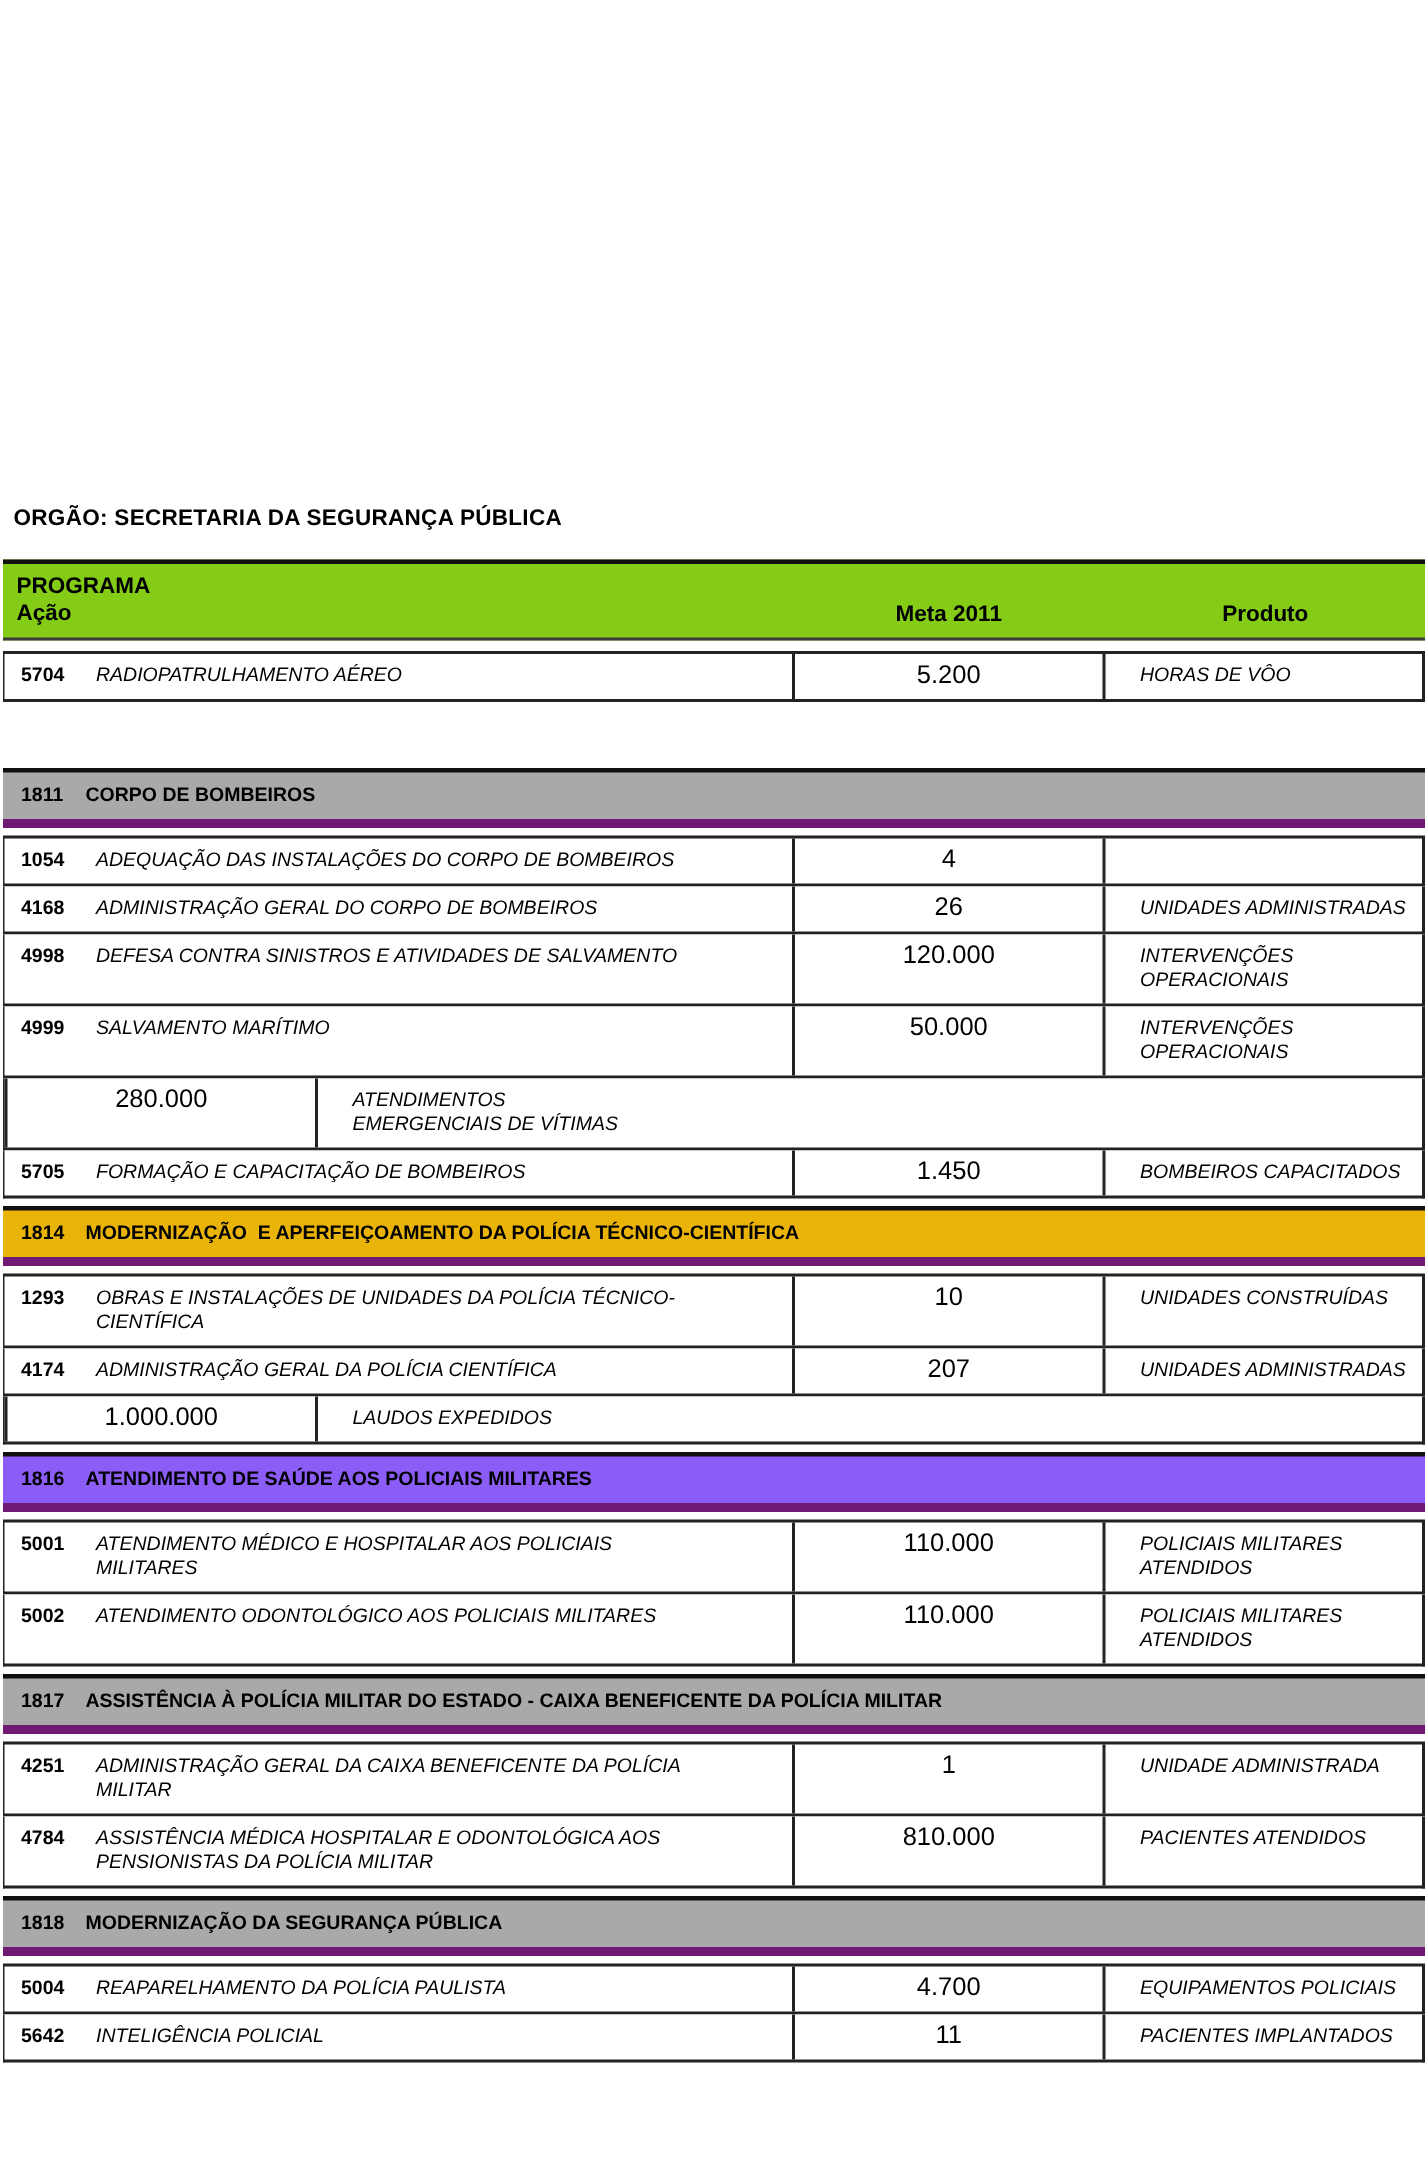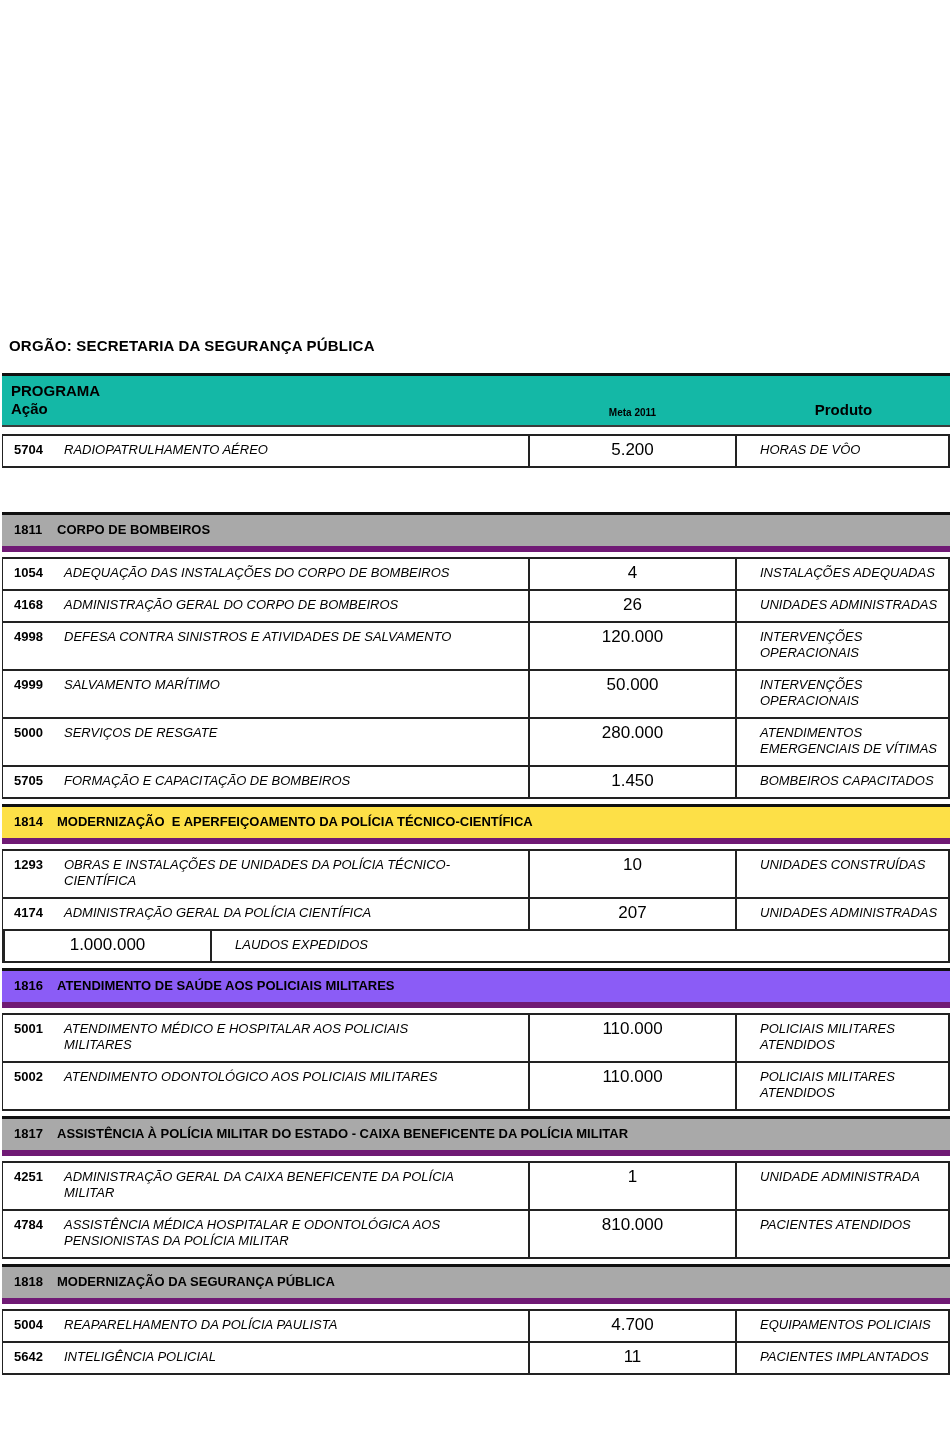--- a/index.html
+++ b/index.html
@@ -14,21 +14,21 @@
 
   
   .thead{
     margin-top:19px;background:#a9a9a9;display:flex;
     border-top:3px solid #101010;border-bottom:2px solid #3c3c3c;
     padding:6px 0 7px;
   }
   .th-c1{width:526px;box-sizing:border-box;padding-left:9px;}
   .th-line{display:block;font-size:15px;font-weight:bold;line-height:18px;}
   .th-c2{width:209px;display:flex;align-items:flex-end;justify-content:center;
-         font-size:10px;font-weight:bold;}
+         font-size:15px;font-weight:bold;}
   .th-c3{flex:1;display:flex;align-items:flex-end;justify-content:center;
          font-size:15px;font-weight:bold;}
 
   
   .standalone-wrap{margin-top:7px;}
   .row{
     display:flex;background:#fff;
     border-bottom:2px solid #222;border-left:1px solid #222;border-right:2px solid #222;
   }
   .standalone-wrap .row,
@@ -57,21 +57,21 @@
 </style>
 </head>
 <body style="background: rgb(255, 255, 255); color: rgb(0, 0, 0);">
 
 <div class="page">
 
   <div class="title">ORGÃO: SECRETARIA DA SEGURANÇA PÚBLICA</div>
 
   <div class="tablewrap">
 
-    <div class="thead" style="background: #14b8a6;">
+    <div class="thead" style="background: #84cc16;">
       <div class="th-c1">
         <span class="th-line">PROGRAMA</span>
         <span class="th-line">Ação</span>
       </div>
       <div class="th-c2">Meta 2011</div>
       <div class="th-c3">Produto</div>
     </div>
 
     <div id="table-root">
         <div class="standalone-wrap">
@@ -95,23 +95,20 @@
     </div>
     <div class="section-rows">
             <div class="row">
     <div class="c1">
       <span class="code">1054</span>
       <span class="desc">ADEQUAÇÃO DAS INSTALAÇÕES DO CORPO DE BOMBEIROS</span>
     </div>
     <div class="c2">
       <span class="meta">4</span>
     </div>
-    <div class="c3">
-      <span class="prod">INSTALAÇÕES ADEQUADAS</span>
-    </div>
   </div>
             <div class="row">
     <div class="c1">
       <span class="code">4168</span>
       <span class="desc">ADMINISTRAÇÃO GERAL DO CORPO DE BOMBEIROS</span>
     </div>
     <div class="c2">
       <span class="meta">26</span>
     </div>
     <div class="c3">
@@ -136,24 +133,20 @@
       <span class="desc">SALVAMENTO MARÍTIMO</span>
     </div>
     <div class="c2">
       <span class="meta">50.000</span>
     </div>
     <div class="c3">
       <span class="prod">INTERVENÇÕES OPERACIONAIS</span>
     </div>
   </div>
             <div class="row">
-    <div class="c1">
-      <span class="code">5000</span>
-      <span class="desc">SERVIÇOS DE RESGATE</span>
-    </div>
     <div class="c2">
       <span class="meta">280.000</span>
     </div>
     <div class="c3">
       <span class="prod">ATENDIMENTOS EMERGENCIAIS DE VÍTIMAS</span>
     </div>
   </div>
             <div class="row">
     <div class="c1">
       <span class="code">5705</span>
@@ -162,21 +155,21 @@
     <div class="c2">
       <span class="meta">1.450</span>
     </div>
     <div class="c3">
       <span class="prod">BOMBEIROS CAPACITADOS</span>
     </div>
   </div>
           </div>
   </div>
         <div class="section-block">
-    <div class="section-bar" style="background: #fde047;">
+    <div class="section-bar" style="background: #eab308;">
       <span class="sec-code">1814</span>
       <span class="sec-name">MODERNIZAÇÃO  E APERFEIÇOAMENTO DA POLÍCIA TÉCNICO-CIENTÍFICA</span>
     </div>
     <div class="section-rows">
             <div class="row">
     <div class="c1">
       <span class="code">1293</span>
       <span class="desc">OBRAS E INSTALAÇÕES DE UNIDADES DA POLÍCIA TÉCNICO-CIENTÍFICA</span>
     </div>
     <div class="c2">

